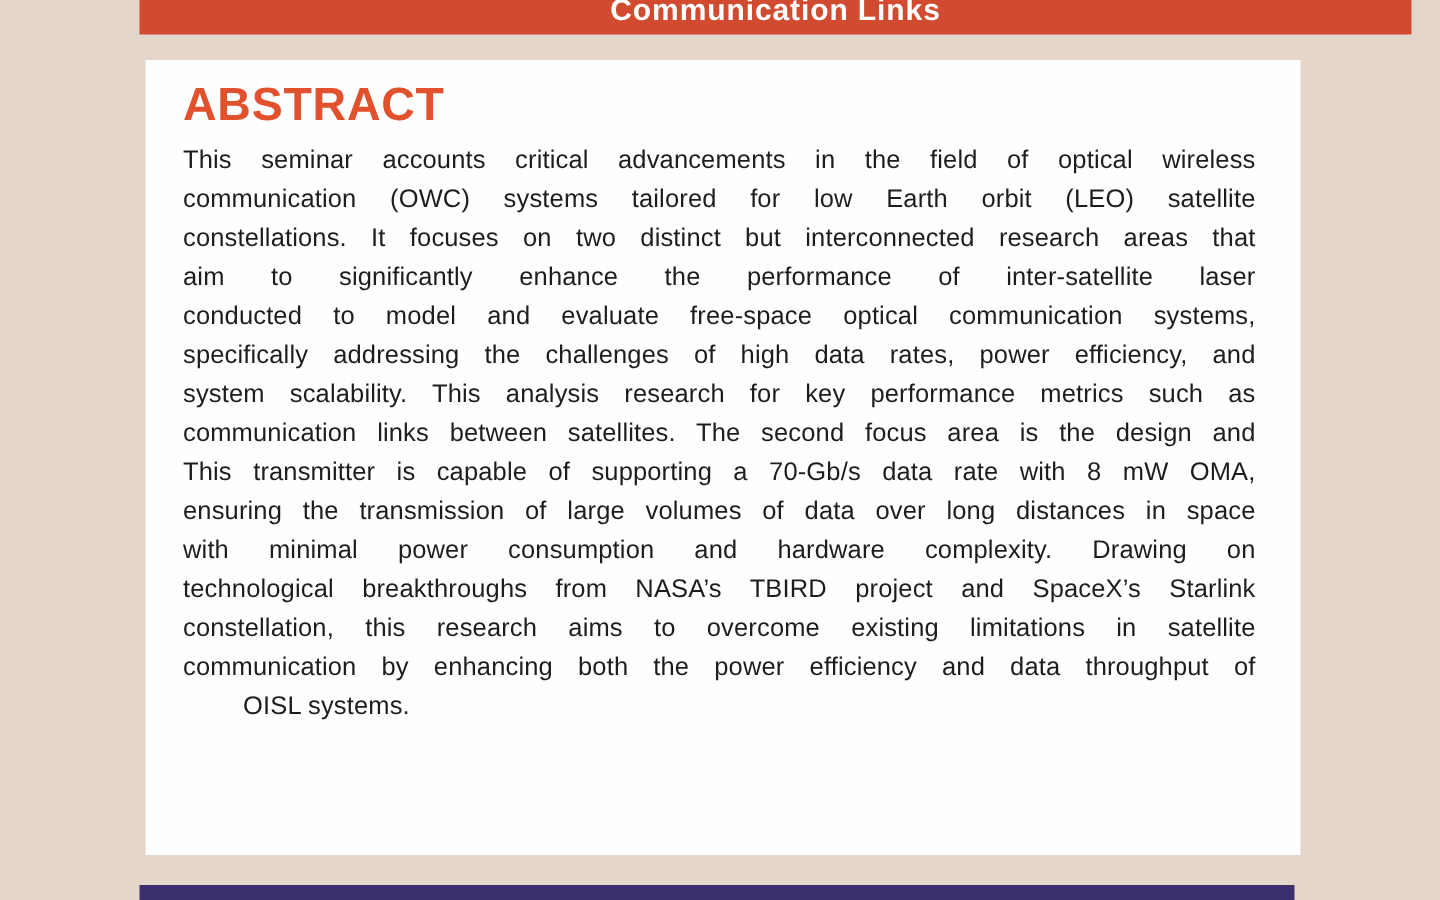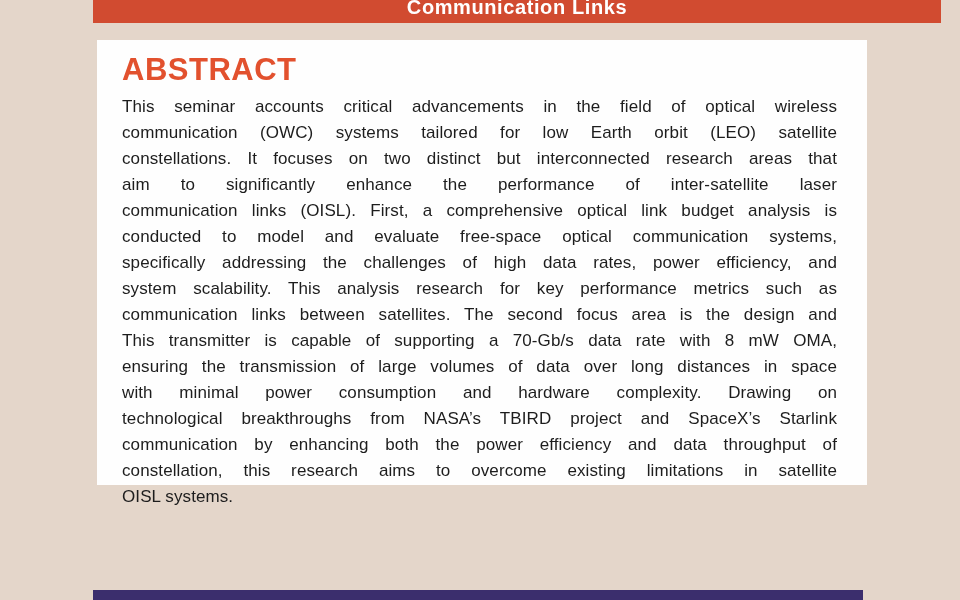--- a/index.html
+++ b/index.html
@@ -30,21 +30,21 @@
     margin-top: -6px;
     text-align: center;
     letter-spacing: 0.6px;
     font-weight: bold;
   }
   .card {
     position: absolute;
     left: 97px;
     top: 40px;
     width: 770px;
-    height: 445px;
+    height: 530px;
     background: #fefefe;
     box-sizing: border-box;
     padding: 12px 30px 0 25px;
   }
   .abstract-heading {
     margin: 0;
     color: #e2512e;
     font-size: 31px;
     line-height: 36px;
     font-weight: bold;
@@ -58,20 +58,21 @@
     letter-spacing: 0.1px;
   }
   .jline {
     text-align: justify;
     text-align-last: justify;
     white-space: normal;
   }
   .jline.last {
     text-align: left;
     text-align-last: left;
+    margin-left: 40px;
   }
   .bottom-bar {
     position: absolute;
     left: 93px;
     top: 590px;
     width: 770px;
     height: 10px;
     background: #3b2e6d;
   }
 </style>
@@ -82,28 +83,27 @@
   <div class="top-bar-title">Communication Links</div>
 </div>
 
 <div class="card">
   <h1 class="abstract-heading">ABSTRACT</h1>
   <div class="abstract-body">
       <div class="jline">This seminar accounts critical advancements in the field of optical wireless</div>
       <div class="jline">communication (OWC) systems tailored for low Earth orbit (LEO) satellite</div>
       <div class="jline">constellations. It focuses on two distinct but interconnected research areas that</div>
       <div class="jline">aim to significantly enhance the performance of inter-satellite laser</div>
-      <div class="jline">communication links (OISL). First, a comprehensive optical link budget analysis is</div>
       <div class="jline">conducted to model and evaluate free-space optical communication systems,</div>
       <div class="jline">specifically addressing the challenges of high data rates, power efficiency, and</div>
       <div class="jline">system scalability. This analysis research for key performance metrics such as</div>
       <div class="jline">communication links between satellites. The second focus area is the design and</div>
       <div class="jline">This transmitter is capable of supporting a 70-Gb/s data rate with 8 mW OMA,</div>
       <div class="jline">ensuring the transmission of large volumes of data over long distances in space</div>
       <div class="jline">with minimal power consumption and hardware complexity. Drawing on</div>
       <div class="jline">technological breakthroughs from NASA’s TBIRD project and SpaceX’s Starlink</div>
+      <div class="jline">constellation, this research aims to overcome existing limitations in satellite</div>
       <div class="jline">communication by enhancing both the power efficiency and data throughput of</div>
-      <div class="jline">constellation, this research aims to overcome existing limitations in satellite</div>
       <div class="jline last">OISL systems.</div>
     </div>
 </div>
 
 <div class="bottom-bar"></div>
 
 </body></html>

